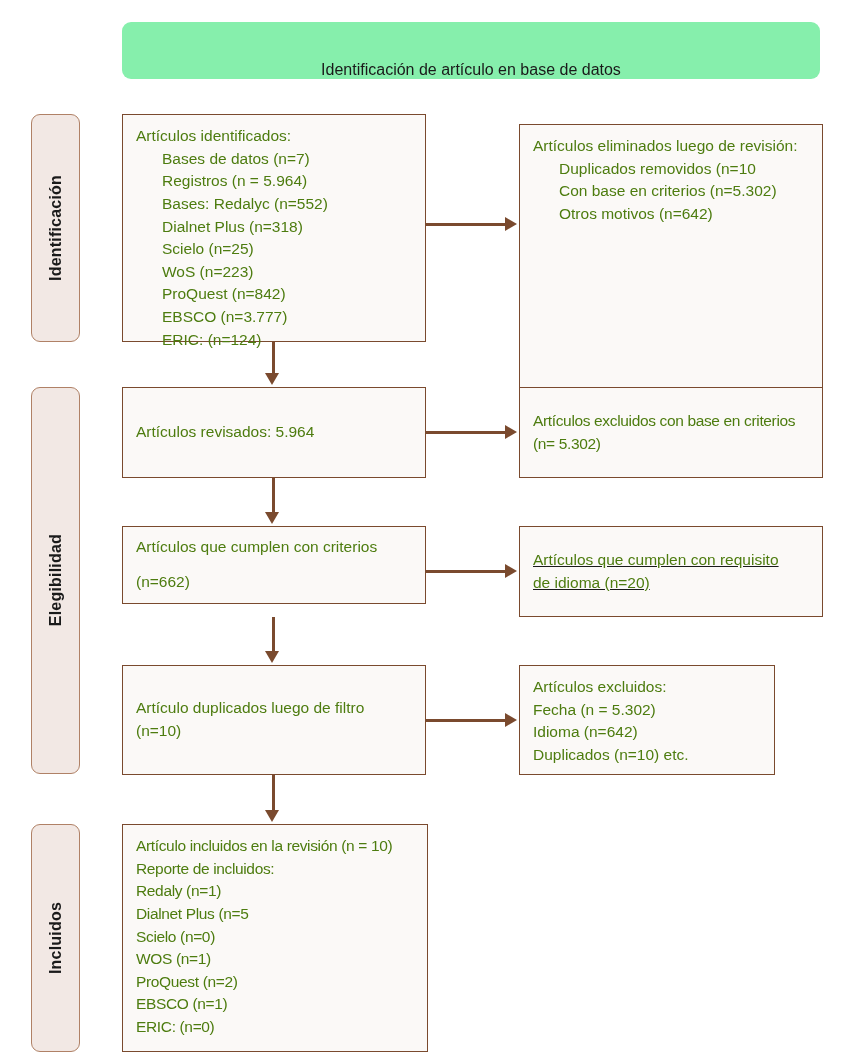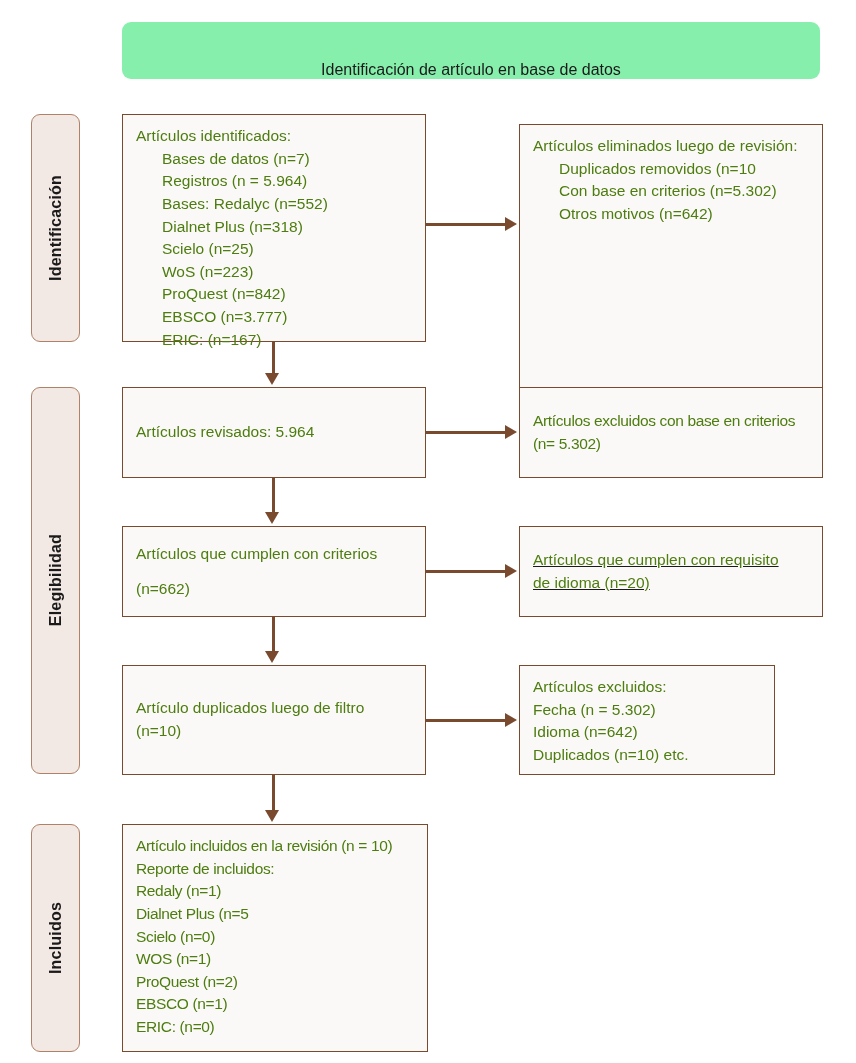--- a/index.html
+++ b/index.html
@@ -71,21 +71,21 @@
     white-space: pre;
     color: #4d7c0f;
   }
   .fbox.indent .line.sub { padding-left: 26px; }
   .fbox.tight .line { letter-spacing: -0.35px; }
   .fbox.vtop { justify-content: flex-start; }
 
   
   #box-identificados        { left: 122px; top: 114px; width: 304px; height: 228px; }
   #box-revisados            { left: 122px; top: 387px; width: 304px; height:  91px; }
-  #box-cumplen-criterios    { left: 122px; top: 526px; width: 304px; height:  91px; gap: 12px; }
+  #box-cumplen-criterios    { left: 122px; top: 526px; width: 304px; height:  78px; gap: 12px; }
   #box-duplicados-filtro    { left: 122px; top: 665px; width: 304px; height: 110px; }
   #box-incluidos-revision   { left: 122px; top: 824px; width: 306px; height: 228px; }
 
   
   #box-eliminados           { left: 519px; top: 124px; width: 304px; height: 274px; }
   #box-excluidos-criterios  { left: 519px; top: 387px; width: 304px; height:  91px; }
   #box-requisito-idioma     { left: 519px; top: 526px; width: 304px; height:  91px; text-decoration: underline; }
   #box-excluidos-lista      { left: 519px; top: 665px; width: 256px; height: 110px; }
 
   
@@ -150,21 +150,21 @@
 <div class="abs fbox indent vtop" id="box-identificados">
   <div class="line">Artículos identificados:</div>
   <div class="line sub">Bases de datos (n=7)</div>
   <div class="line sub">Registros (n = 5.964)</div>
   <div class="line sub">Bases: Redalyc (n=552)</div>
   <div class="line sub">Dialnet Plus (n=318)</div>
   <div class="line sub">Scielo (n=25)</div>
   <div class="line sub">WoS (n=223)</div>
   <div class="line sub">ProQuest (n=842)</div>
   <div class="line sub">EBSCO (n=3.777)</div>
-  <div class="line sub">ERIC: (n=167)</div>
+  <div class="line sub">ERIC: (n=124)</div>
 </div>
 
 <div class="abs fbox indent vtop" id="box-eliminados">
   <div class="line">Artículos eliminados luego de revisión:</div>
   <div class="line sub">Duplicados removidos (n=10</div>
   <div class="line sub">Con base en criterios (n=5.302)</div>
   <div class="line sub">Otros motivos (n=642)</div>
 </div>
 
 <div class="abs arrow-line-h" id="arrow-h1-line"></div>

